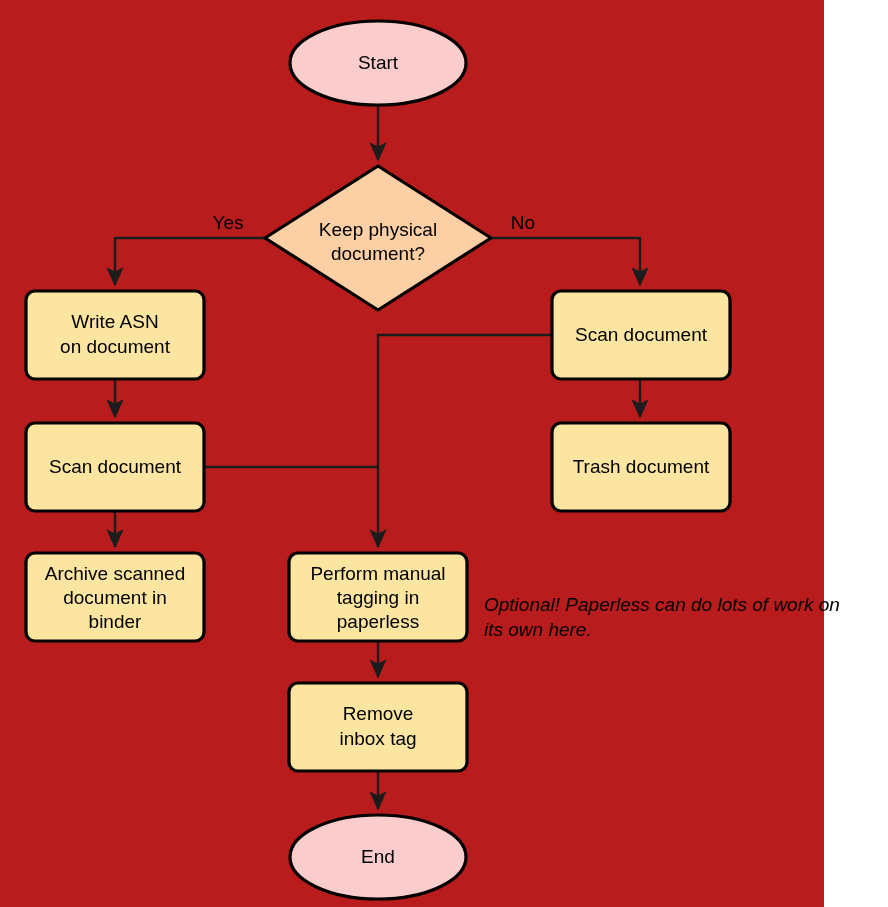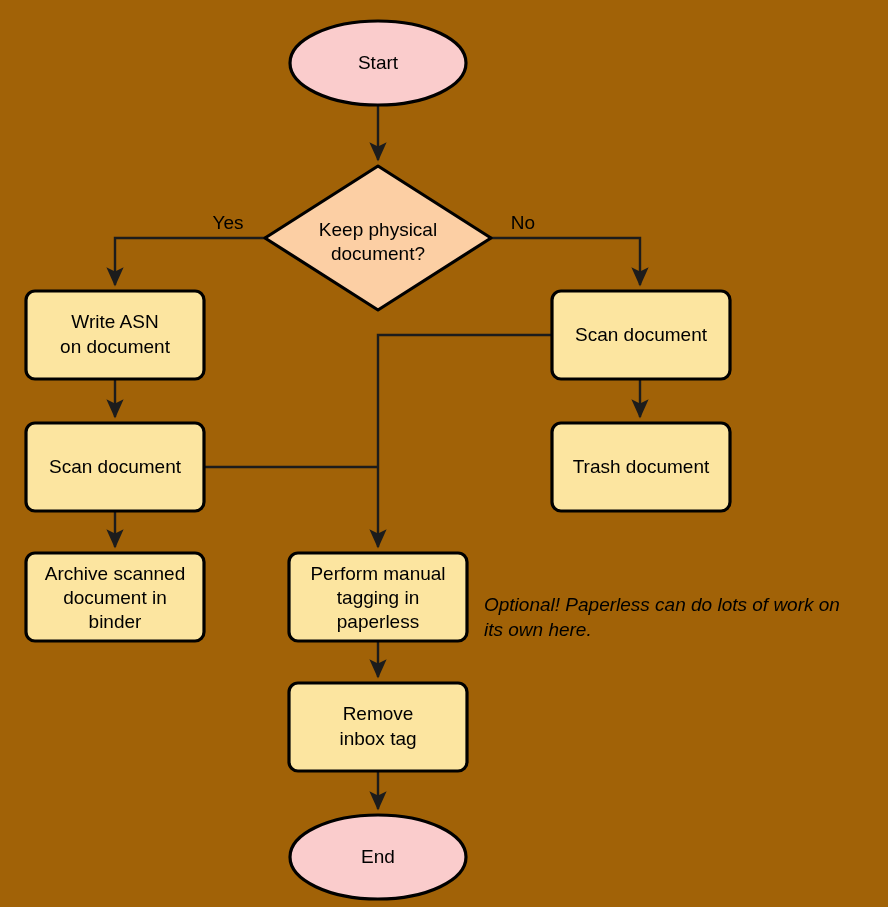--- a/index.html
+++ b/index.html
@@ -9,23 +9,23 @@
     background: #ffffff;
   }
   body {
     width: 888px;
     height: 907px;
     font-family: "Liberation Sans", sans-serif;
     overflow: hidden;
   }
   #flow-root {
     position: relative;
-    width: 888px;
+    width: 824px;
     height: 907px;
-    background: #a16207;
+    background: #b91c1c;
   }
   #flow-svg {
     position: absolute;
     left: 0;
     top: 0;
     width: 888px;
     height: 907px;
     display: block;
   }
   .node-label {

